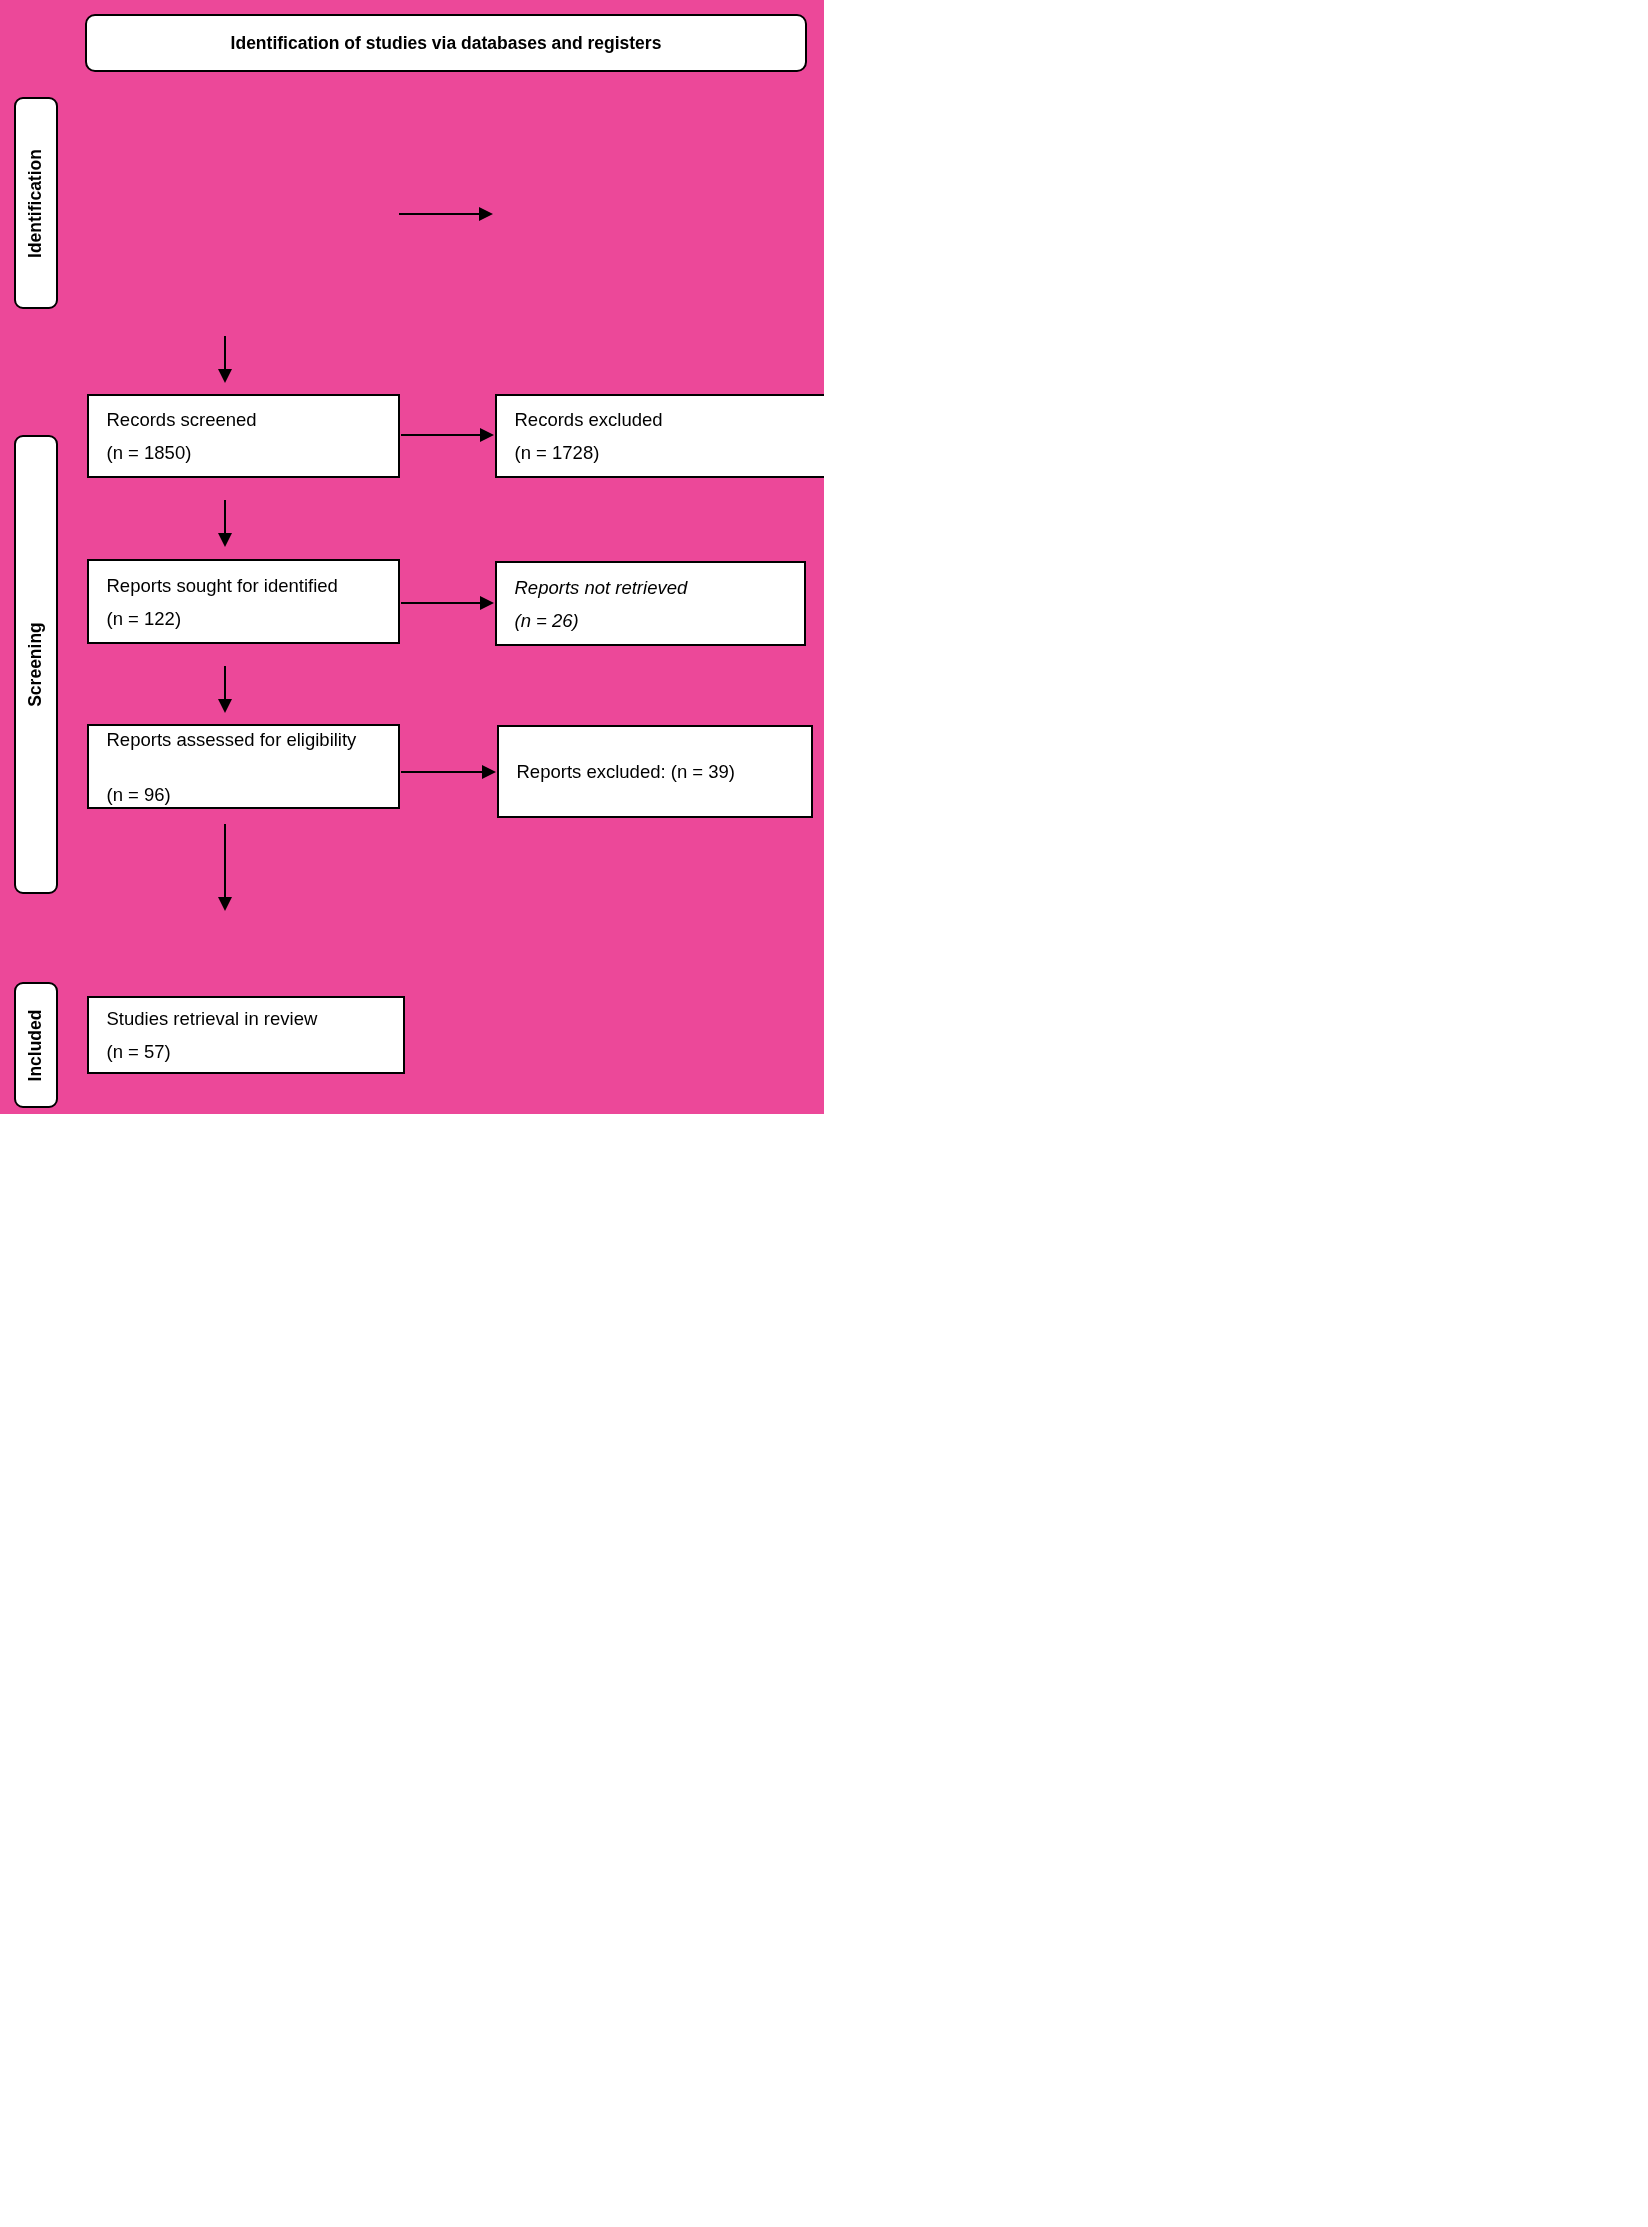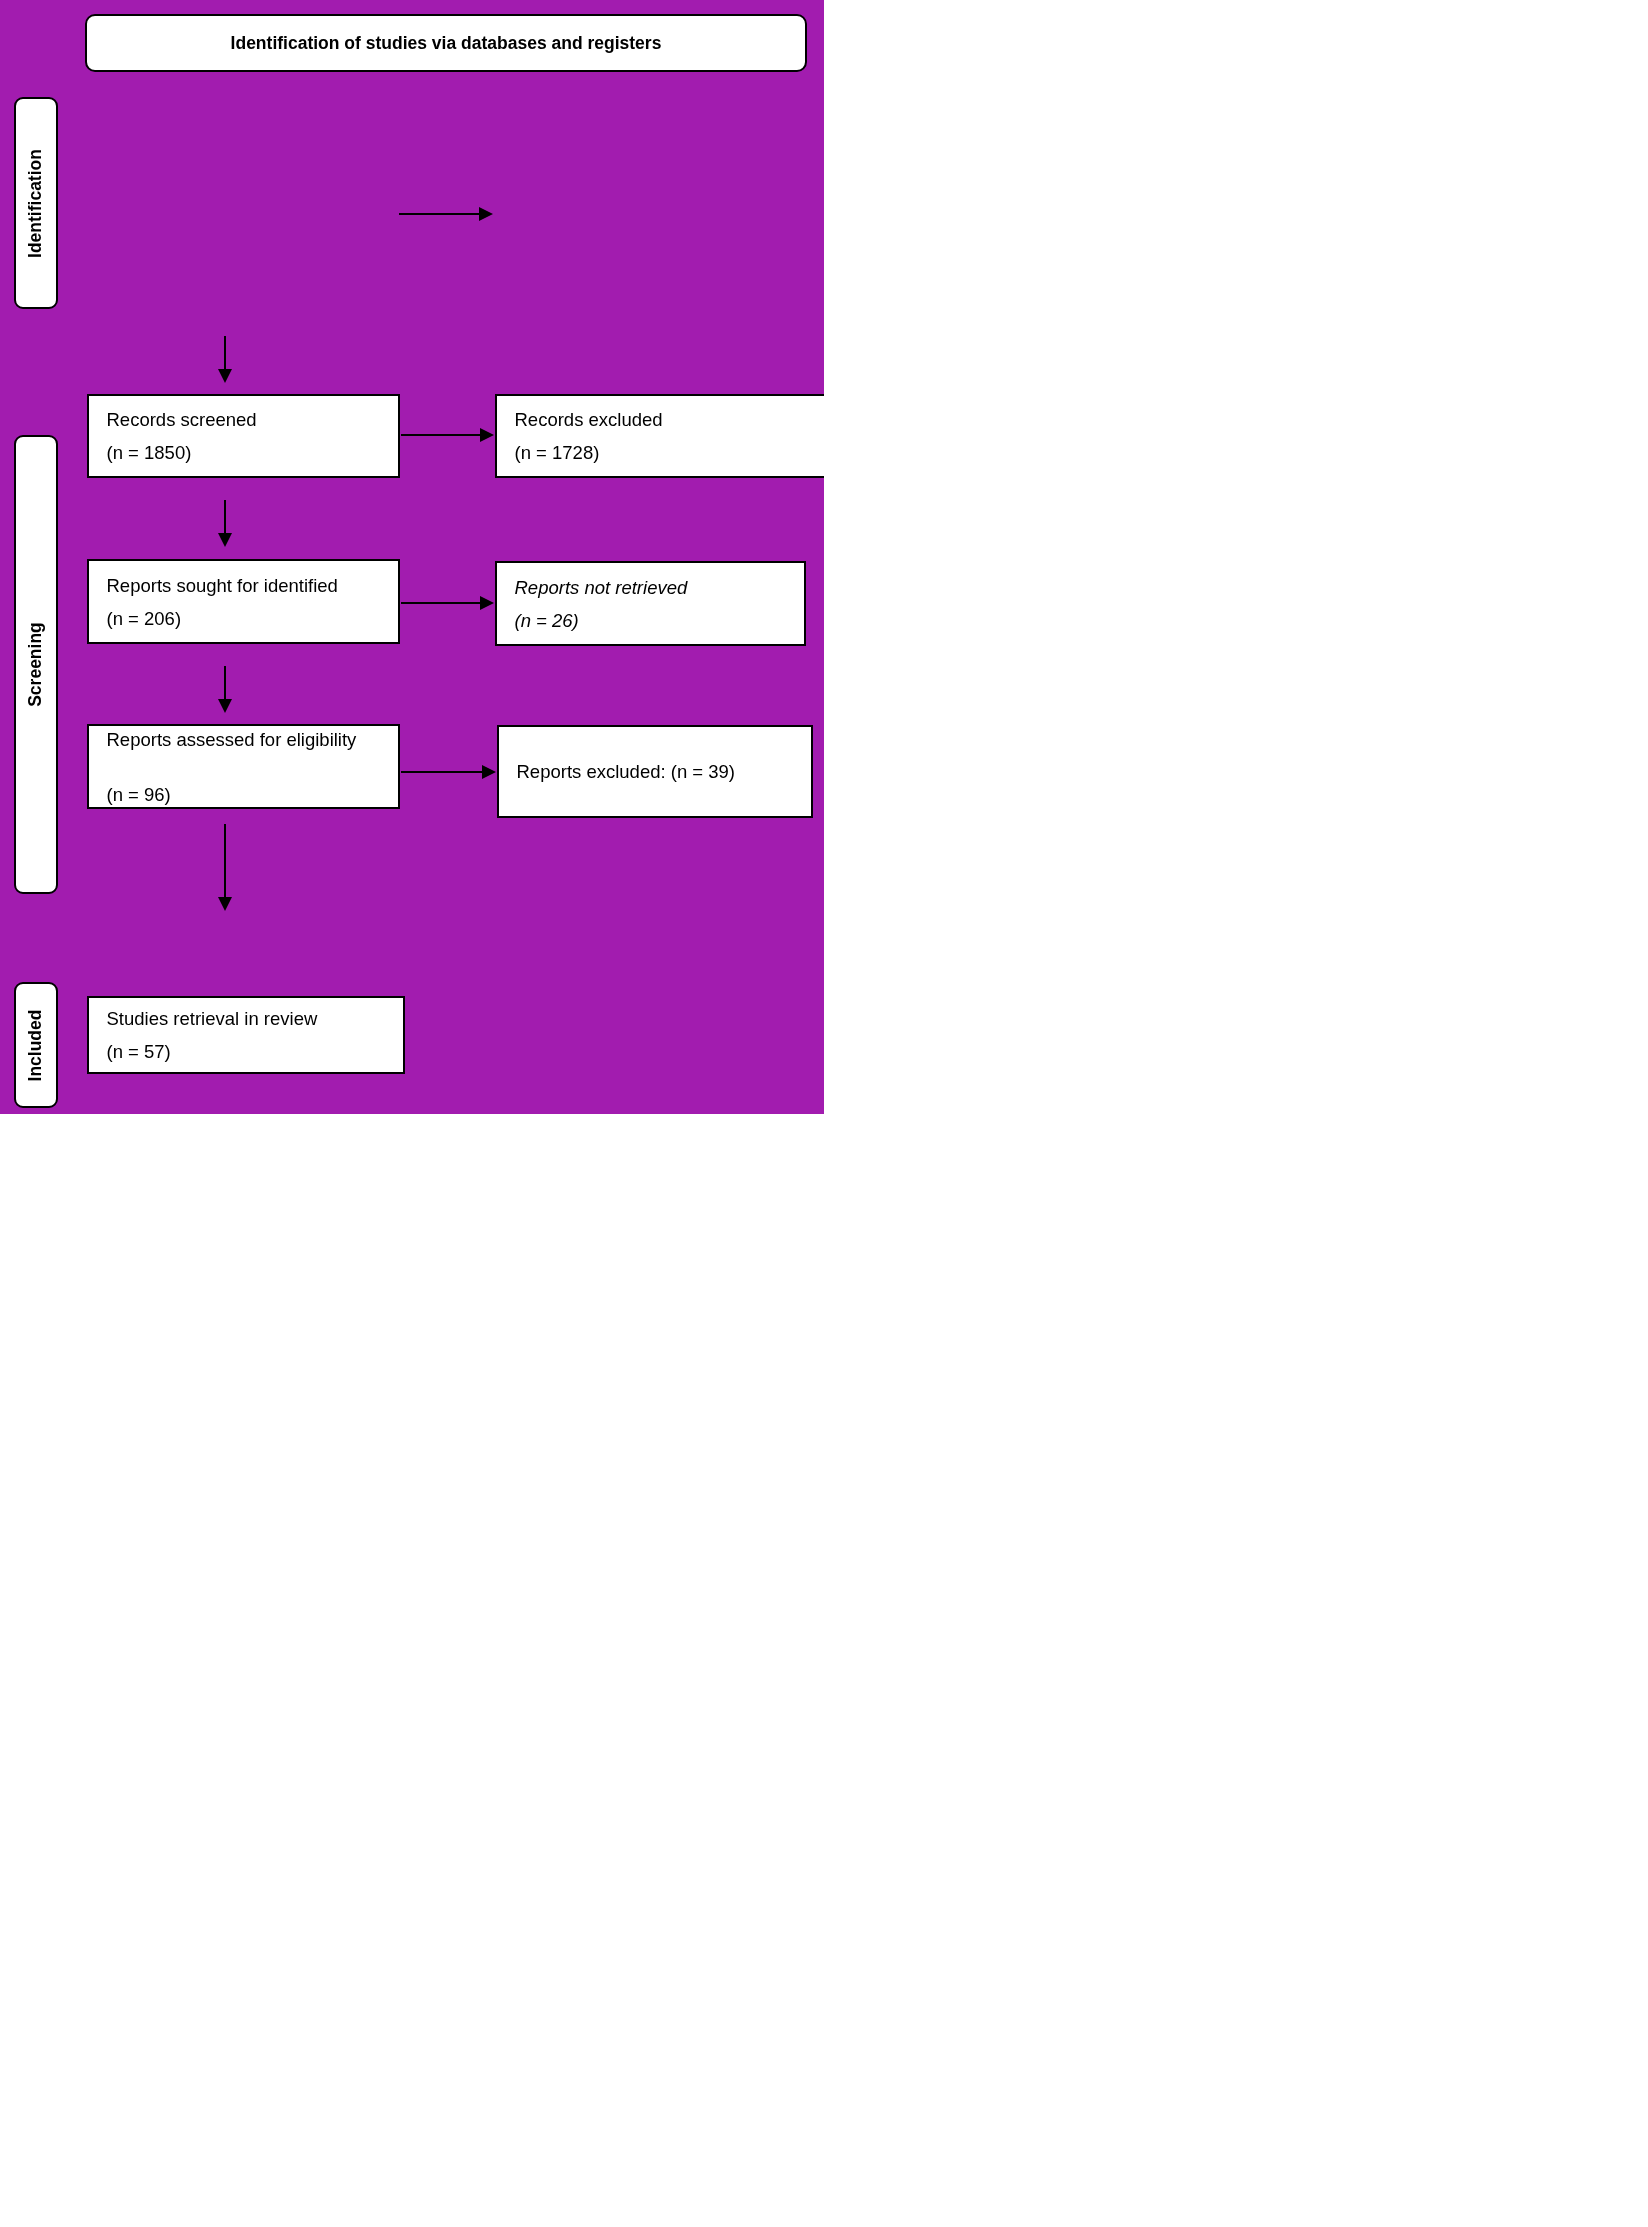--- a/index.html
+++ b/index.html
@@ -1,17 +1,17 @@
 <!DOCTYPE html>
 <html style="font-size:8px"><head>
 <meta charset="utf-8">
 <style>
   html,body{margin:0;padding:0;background:#ffffff;}
   body{font-family:"Liberation Sans","DejaVu Sans",sans-serif;color:#000;}
-  .canvas{position:relative;width:824px;height:1114px;background:#a21caf;overflow:hidden;}
+  .canvas{position:relative;width:824px;height:1114px;background:#ec4899;overflow:hidden;}
 
   
   .round-box{position:absolute;background:#fff;border:2.5px solid #000;border-radius:10px;box-sizing:border-box;}
   .title-box{border-width:2px;display:flex;align-items:center;justify-content:center;}
   .title-box .title-text{font-size:17.5px;font-weight:bold;text-align:center;}
 
   .stage{display:flex;align-items:center;justify-content:center;border-radius:9px;}
   .stage .vtext{transform:rotate(-90deg);white-space:nowrap;font-size:17.5px;font-weight:bold;}
 
   
@@ -58,21 +58,21 @@
     <div class="bline">(n = 1850)</div>
   </div>
 
   <div class="fbox" style="left:495px;top:394px;width:365px;height:84px;">
     <div class="bline">Records excluded</div>
     <div class="bline">(n = 1728)</div>
   </div>
 
   <div class="fbox" style="left:87px;top:559px;width:313px;height:85px;">
     <div class="bline">Reports sought for identified</div>
-    <div class="bline">(n = 206)</div>
+    <div class="bline">(n = 122)</div>
   </div>
 
   <div class="fbox" style="left:495px;top:561px;width:311px;height:85px;font-style:italic;">
     <div class="bline">Reports not retrieved</div>
     <div class="bline">(n = 26)</div>
   </div>
 
   <div class="fbox" style="left:87px;top:724px;width:313px;height:85px;gap:22px;">
     <div class="bline">Reports assessed for eligibility</div>
     <div class="bline">(n = 96)</div>

